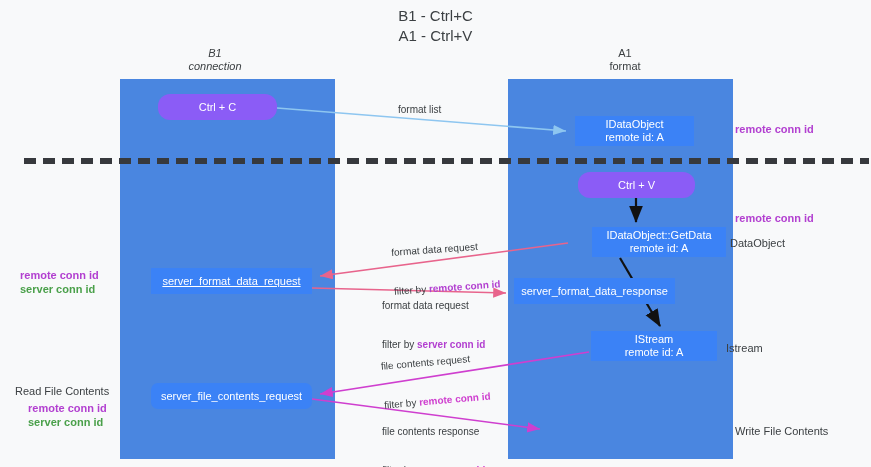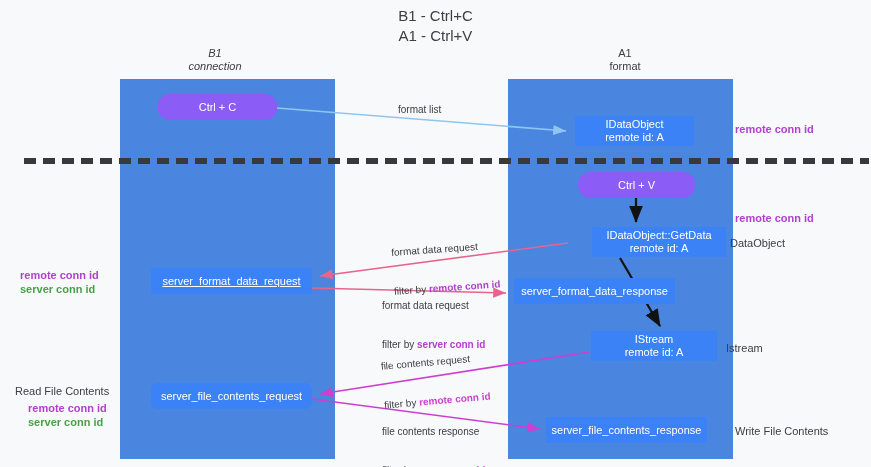--- a/index.html
+++ b/index.html
@@ -143,21 +143,20 @@
   <div class="abs node orange" id="n-idataobject">IDataObject
 remote id: A</div>
   <div class="abs node green" id="n-ctrlv">Ctrl + V</div>
   <div class="abs node orange" id="n-getdata">IDataObject::GetData
 remote id: A</div>
   <div class="abs node orange" id="n-fmtreq">server_format_data_request</div>
   <div class="abs node orange" id="n-fmtresp">server_format_data_response</div>
   <div class="abs node orange" id="n-istream">IStream
 remote id: A</div>
   <div class="abs node orange" id="n-filereq">server_file_contents_request</div>
-  <div class="abs node orange" id="n-fileresp">server_file_contents_response</div>
 
   <div class="abs ann purple" id="a-remote1">remote conn id</div>
   <div class="abs ann purple" id="a-remote2">remote conn id</div>
   <div class="abs ann" id="a-dataobject">DataObject</div>
   <div class="abs ann" id="a-istream">Istream</div>
   <div class="abs ann" id="a-writefile">Write File Contents</div>
 
   <div class="abs" id="a-left-mid">
     <div class="ann purple">remote conn id</div>
     <div class="ann green-t">server conn id</div>

